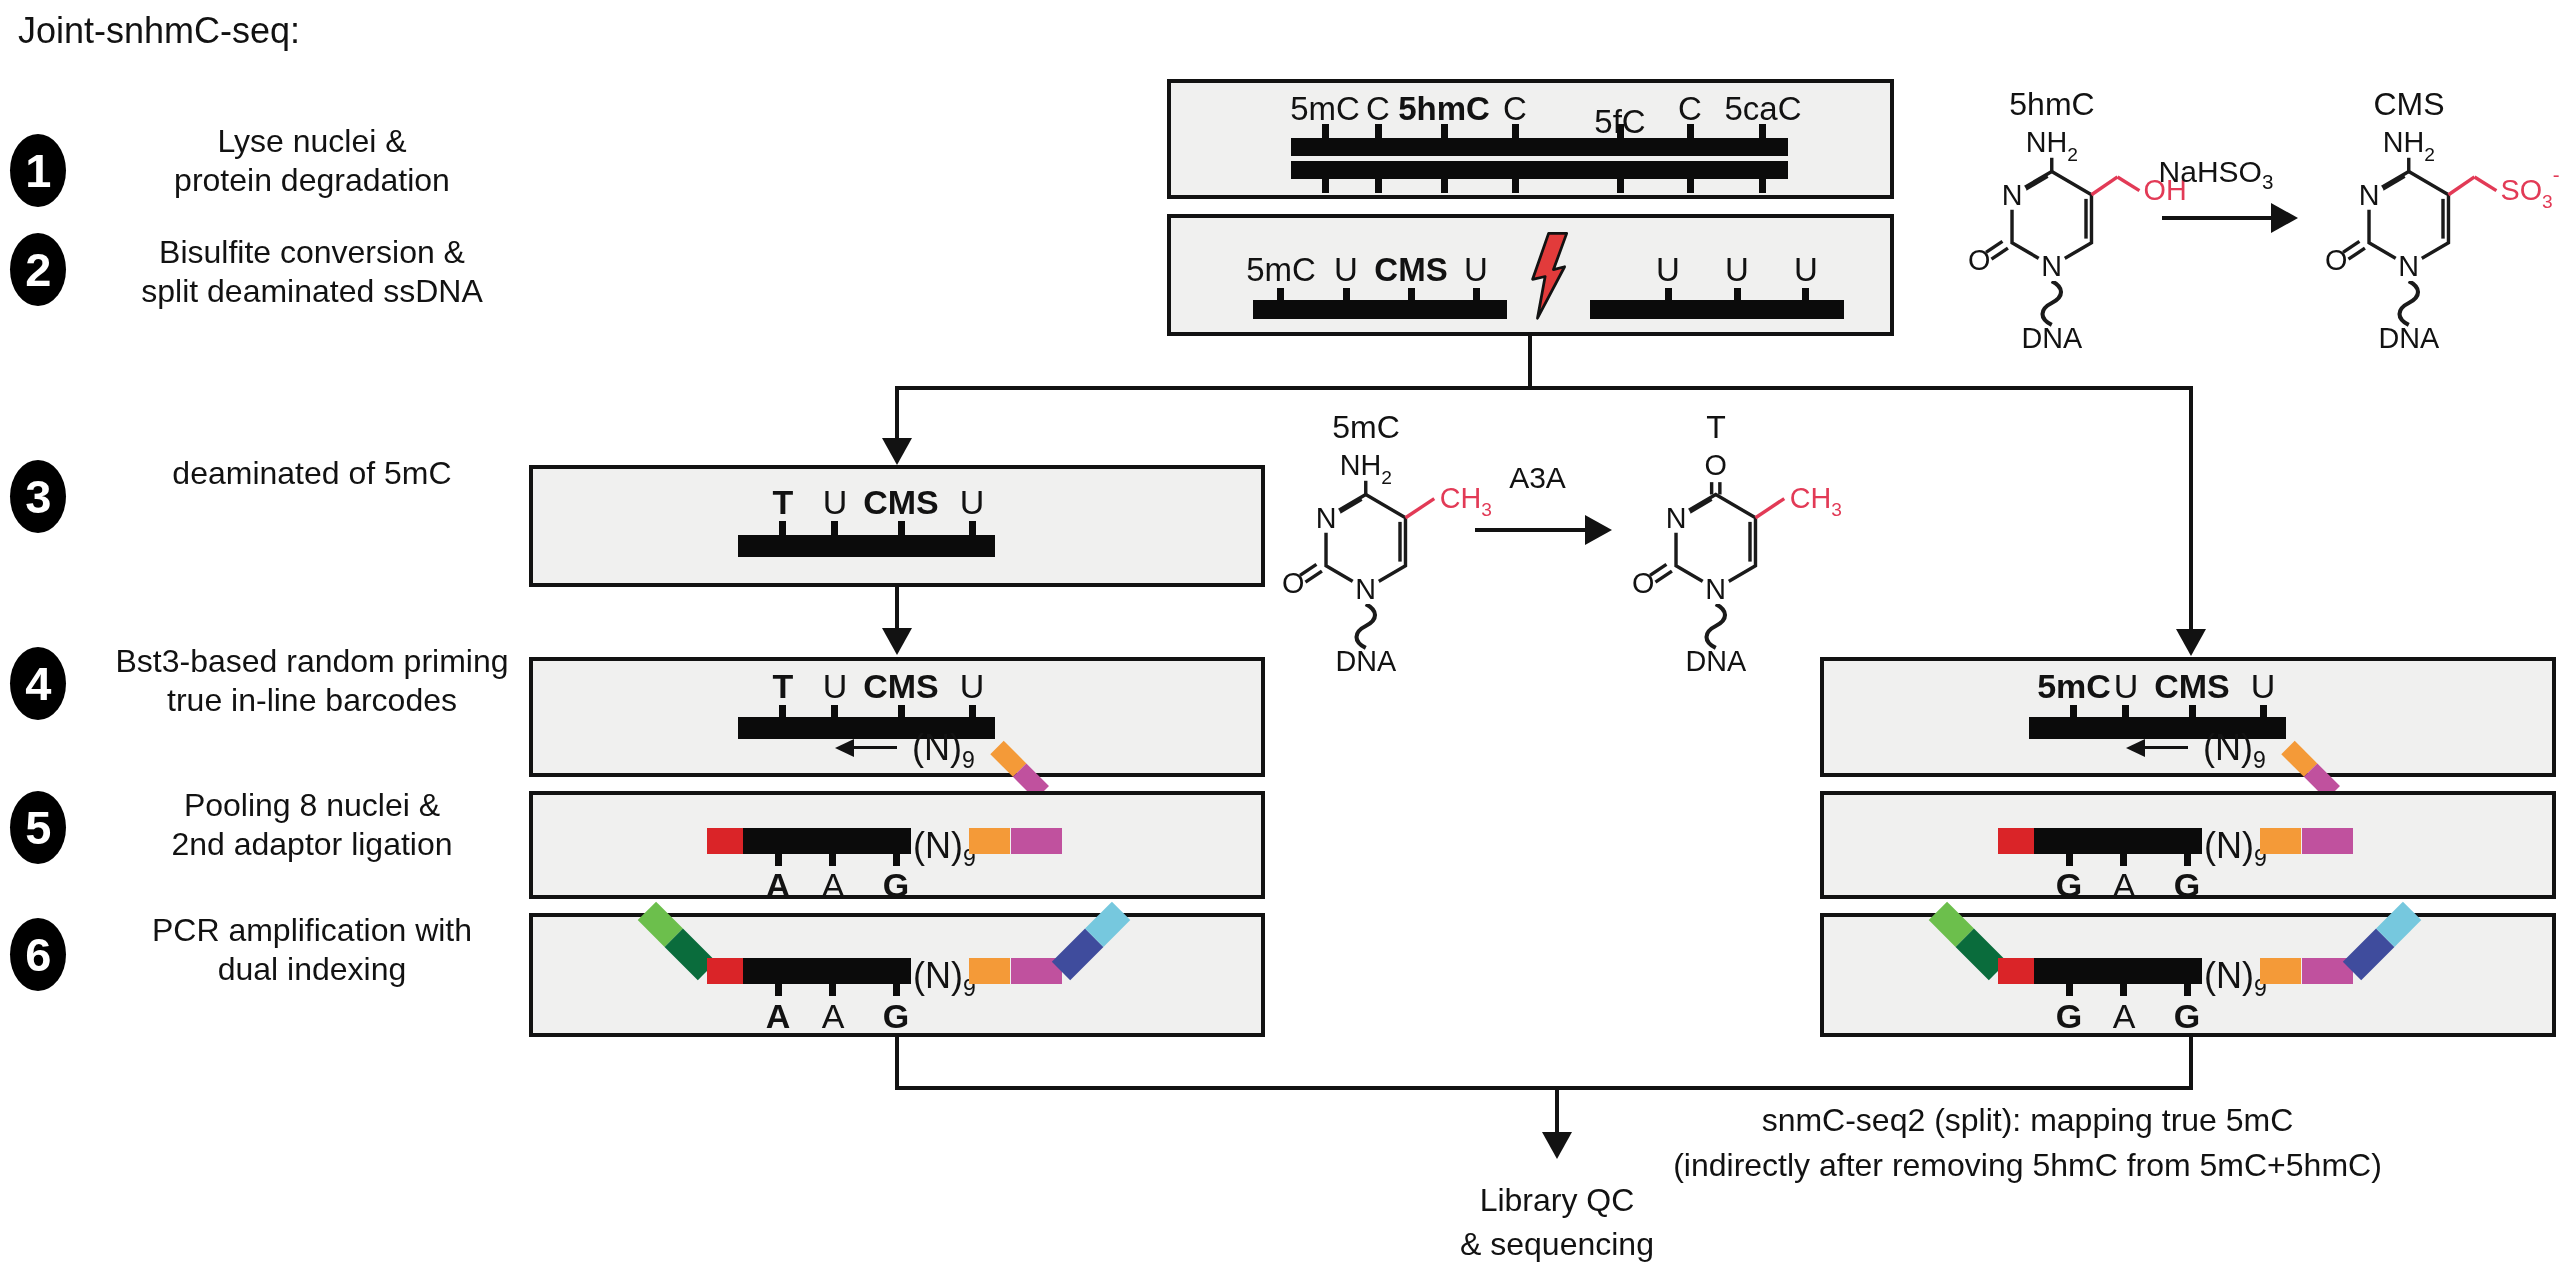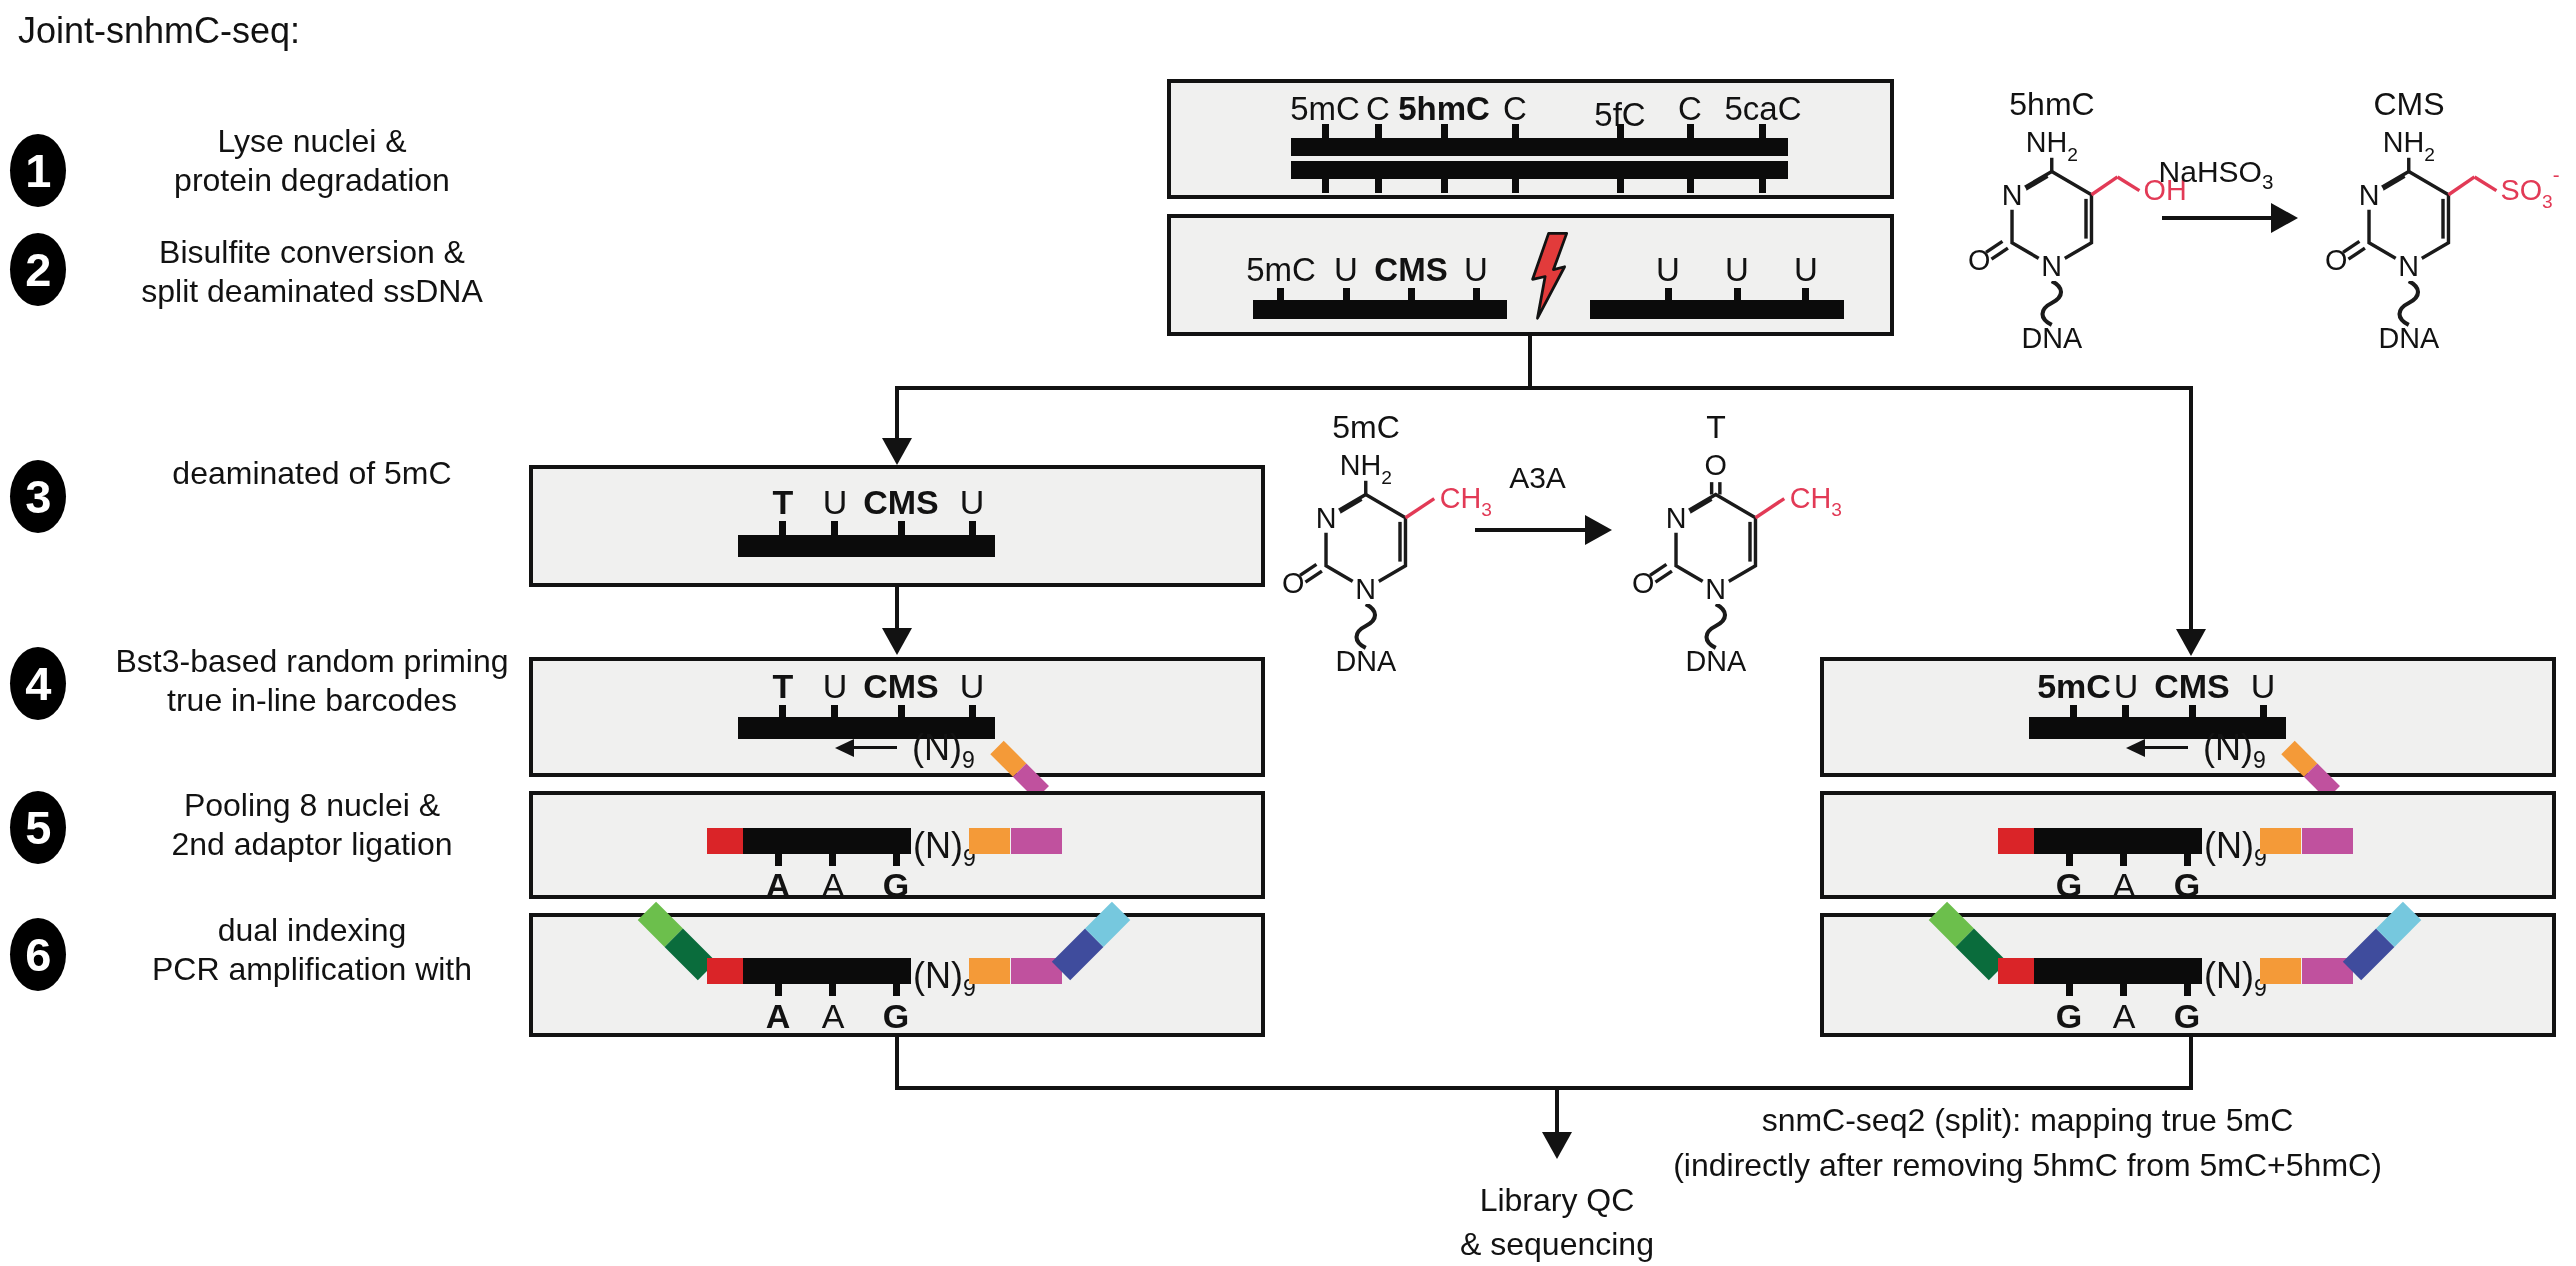--- a/index.html
+++ b/index.html
@@ -65,30 +65,30 @@
     <div>Bst3-based random priming</div>
     <div>true in-line barcodes</div>
   </div>
   <div class="circle" style="left:10.3px;top:791px;">5</div>
   <div class="steplbl" style="left:51px;top:786px;">
     <div>Pooling 8 nuclei &amp;</div>
     <div>2nd adaptor ligation</div>
   </div>
   <div class="circle" style="left:10.3px;top:918px;">6</div>
   <div class="steplbl" style="left:51px;top:911px;">
+    <div>PCR amplification with</div>
     <div>dual indexing</div>
-    <div>PCR amplification with</div>
   </div>
 
   <div class="box" style="left:1167px;top:79px;width:727px;height:120px;">
     <span class="bl" style="left:154px;top:6.9px;">5mC</span>
     <span class="bl" style="left:207px;top:6.9px;">C</span>
     <span class="bl bold" style="left:273px;top:6.9px;">5hmC</span>
     <span class="bl" style="left:344px;top:6.9px;">C</span>
-    <span class="bl" style="left:449px;top:13px;">5fC</span>
+    <span class="bl" style="left:449px;top:20px;">5fC</span>
     <span class="bl" style="left:519px;top:6.9px;">C</span>
     <span class="bl" style="left:592px;top:6.9px;">5caC</span>
     <div class="tick" style="left:151px;top:41px;height:13.7px;"></div>
     <div class="tick" style="left:204px;top:41px;height:13.7px;"></div>
     <div class="tick" style="left:270px;top:41px;height:13.7px;"></div>
     <div class="tick" style="left:341px;top:41px;height:13.7px;"></div>
     <div class="tick" style="left:446px;top:41px;height:13.7px;"></div>
     <div class="tick" style="left:516px;top:41px;height:13.7px;"></div>
     <div class="tick" style="left:588px;top:41px;height:13.7px;"></div>
     <div class="bar" style="left:120px;top:55px;width:497px;height:18px;"></div>

